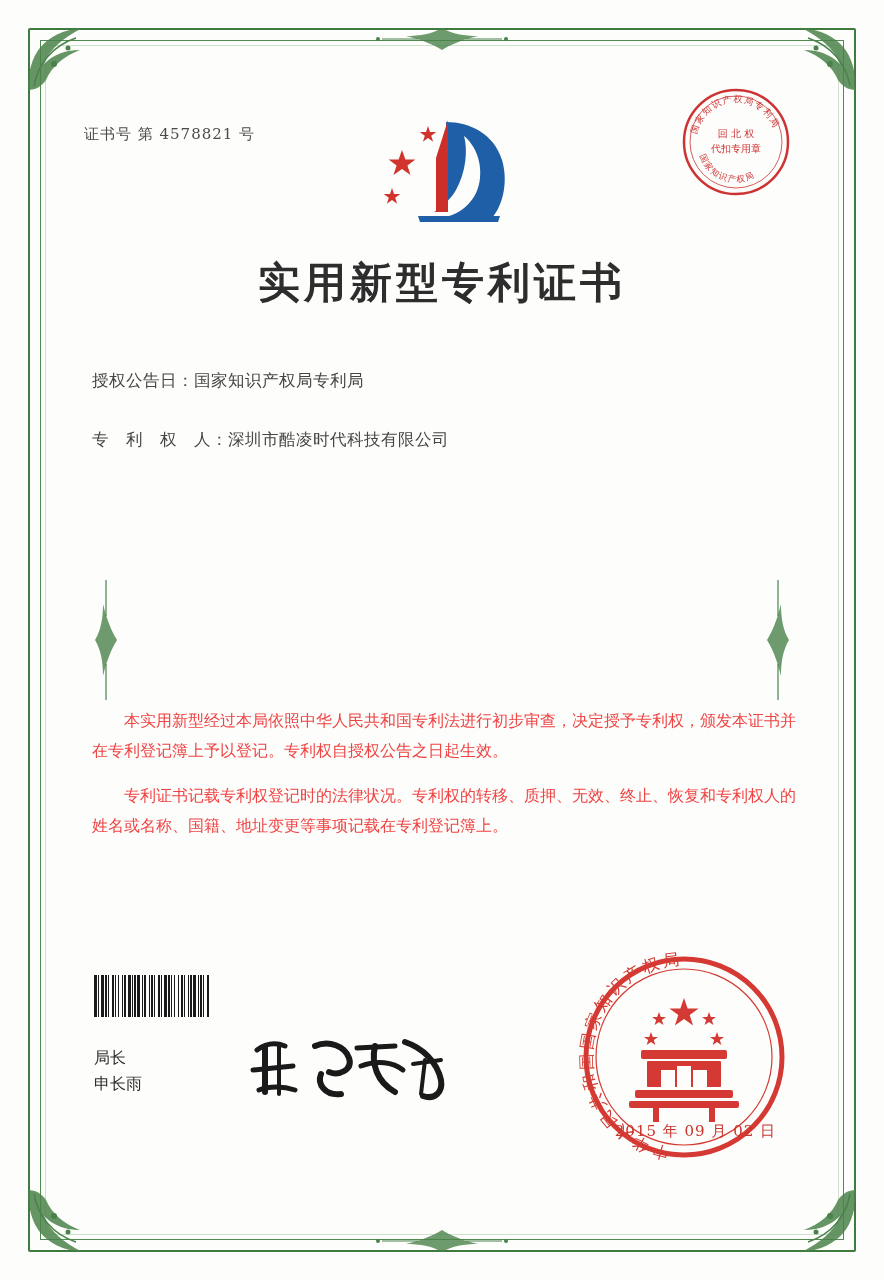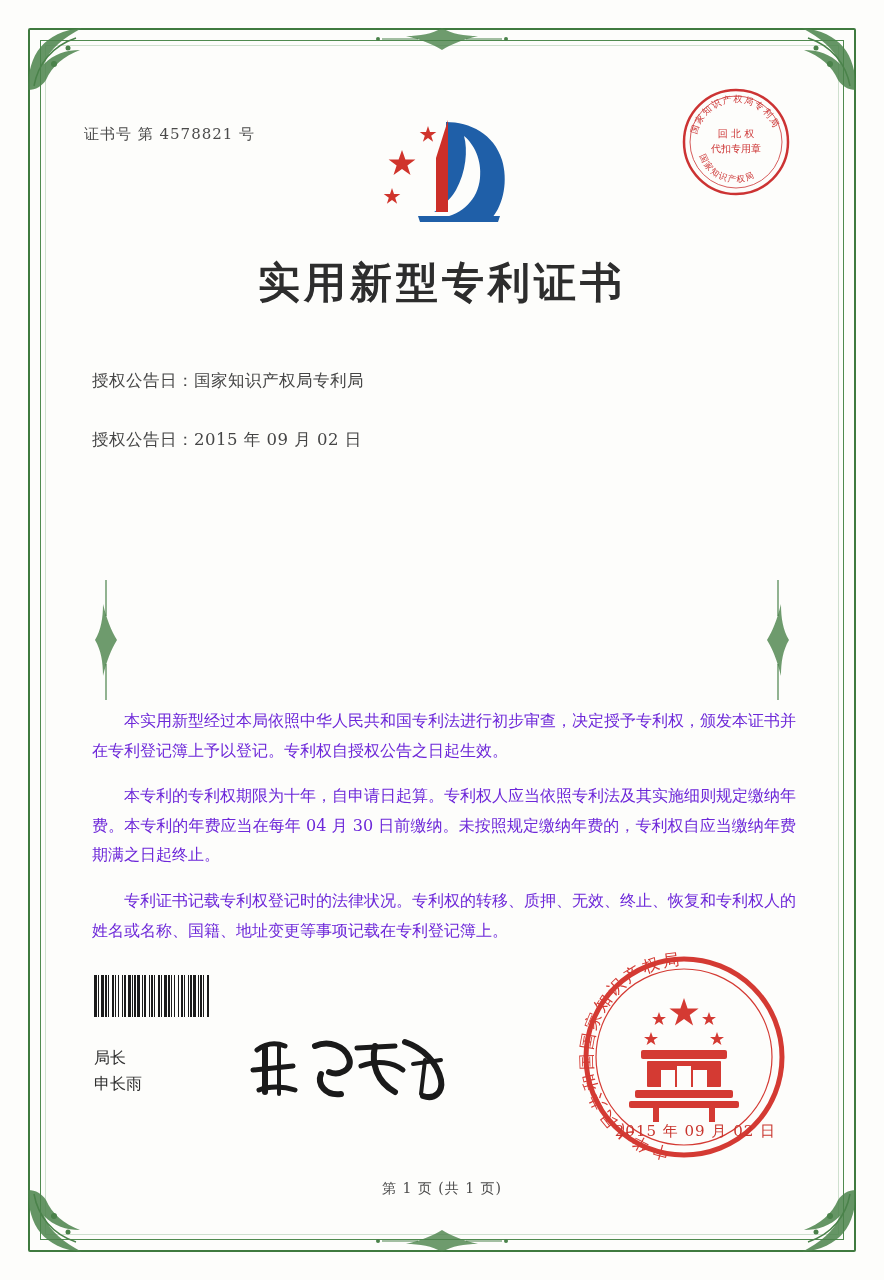--- a/index.html
+++ b/index.html
@@ -144,21 +144,21 @@
   .paras {
     position: absolute;
     left: 22px;
     right: 18px;
     top: 620px;
     font-family: "DejaVu Serif", "Liberation Serif", serif;
   }
   .para {
     font-size: 16px;
     line-height: 1.85;
-    color: #6d28d9;
+    color: #ef4444;
     text-indent: 32px;
     margin-bottom: 4px;
     text-align: justify;
   }
 
   
   .barcode {
     position: absolute;
     left: 24px;
     top: 905px;
@@ -330,27 +330,26 @@
       </svg>
     </div>
 
     <div class="doc-title">实用新型专利证书</div>
 
     <div class="fields">
       <div class="field">
         <span class="lbl">授权公告日：</span><span class="val">国家知识产权局专利局</span>
       </div>
       <div class="field">
-        <span class="lbl">授权公告日：</span><span class="val">2015 年 09 月 02 日</span>
+        <span class="lbl">专　利　权　人：</span><span class="val">深圳市酷凌时代科技有限公司</span>
       </div>
     </div>
 
     <div class="paras">
       <p class="para">本实用新型经过本局依照中华人民共和国专利法进行初步审查，决定授予专利权，颁发本证书并在专利登记簿上予以登记。专利权自授权公告之日起生效。</p>
-      <p class="para">本专利的专利权期限为十年，自申请日起算。专利权人应当依照专利法及其实施细则规定缴纳年费。本专利的年费应当在每年 04 月 30 日前缴纳。未按照规定缴纳年费的，专利权自应当缴纳年费期满之日起终止。</p>
       <p class="para">专利证书记载专利权登记时的法律状况。专利权的转移、质押、无效、终止、恢复和专利权人的姓名或名称、国籍、地址变更等事项记载在专利登记簿上。</p>
     </div>
 
     <div class="barcode" id="barcode">
         <span style="width: 3px; background: rgb(26, 26, 26);"></span>
         <span style="width: 1px; background: transparent;"></span>
         <span style="width: 1px; background: rgb(26, 26, 26);"></span>
         <span style="width: 2px; background: transparent;"></span>
         <span style="width: 3px; background: rgb(26, 26, 26);"></span>
         <span style="width: 1px; background: transparent;"></span>
@@ -468,16 +467,15 @@
           <rect x="58" y="140" width="98" height="8" rx="2"></rect>
           <rect x="52" y="151" width="110" height="7" rx="2"></rect>
           <rect x="76" y="158" width="6" height="14"></rect>
           <rect x="132" y="158" width="6" height="14"></rect>
         </g>
       </svg>
     </div>
 
     <div class="stamp-date">2015 年 09 月 02 日</div>
 
-    <div class="footer">第 1 页 (共 1 页)</div>
 
   </div>
 </div>
 
 </body></html>

